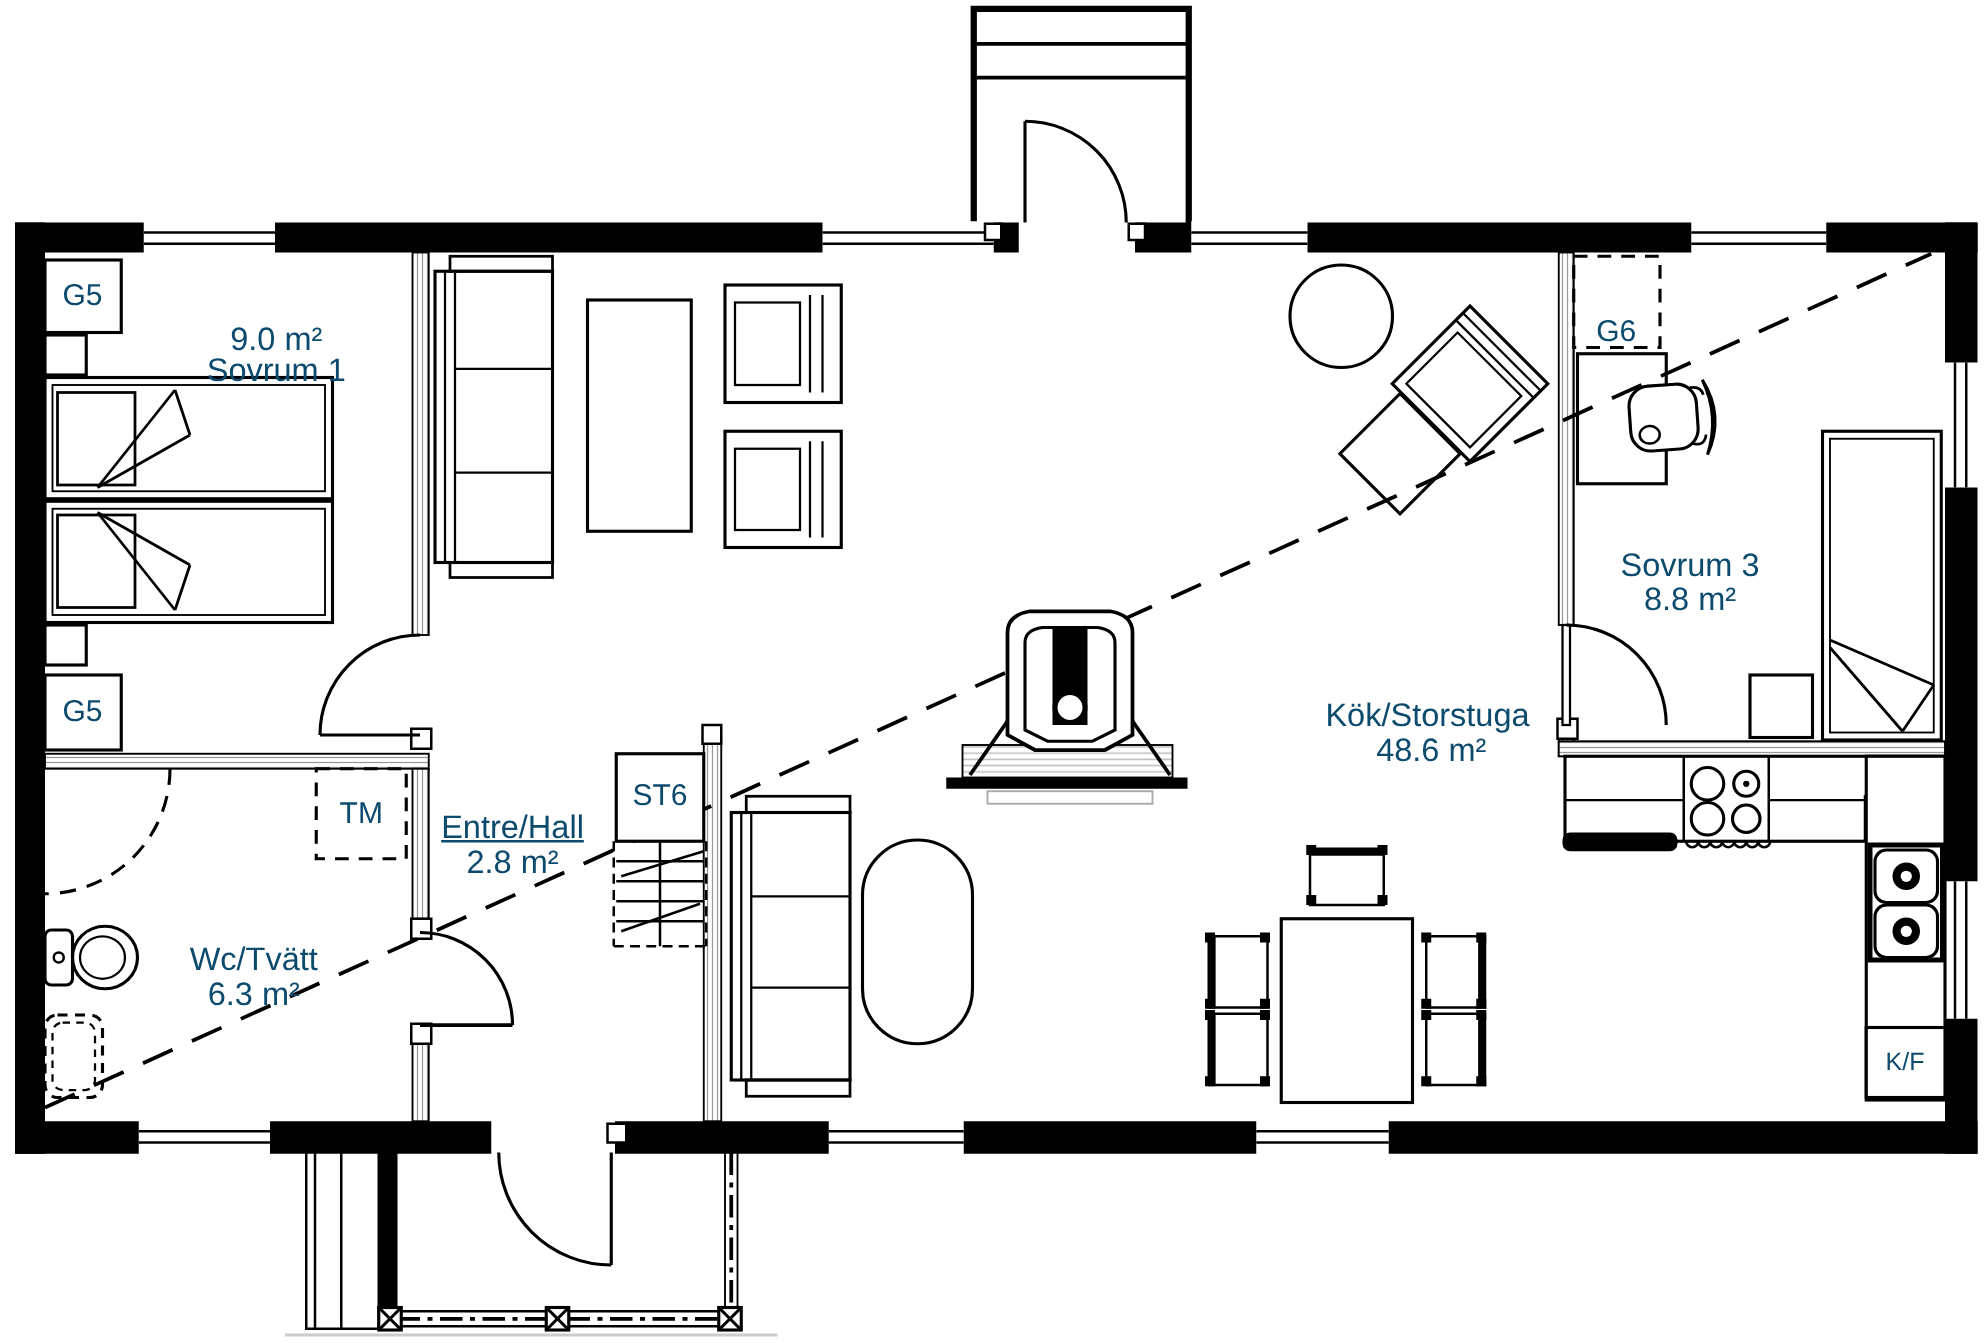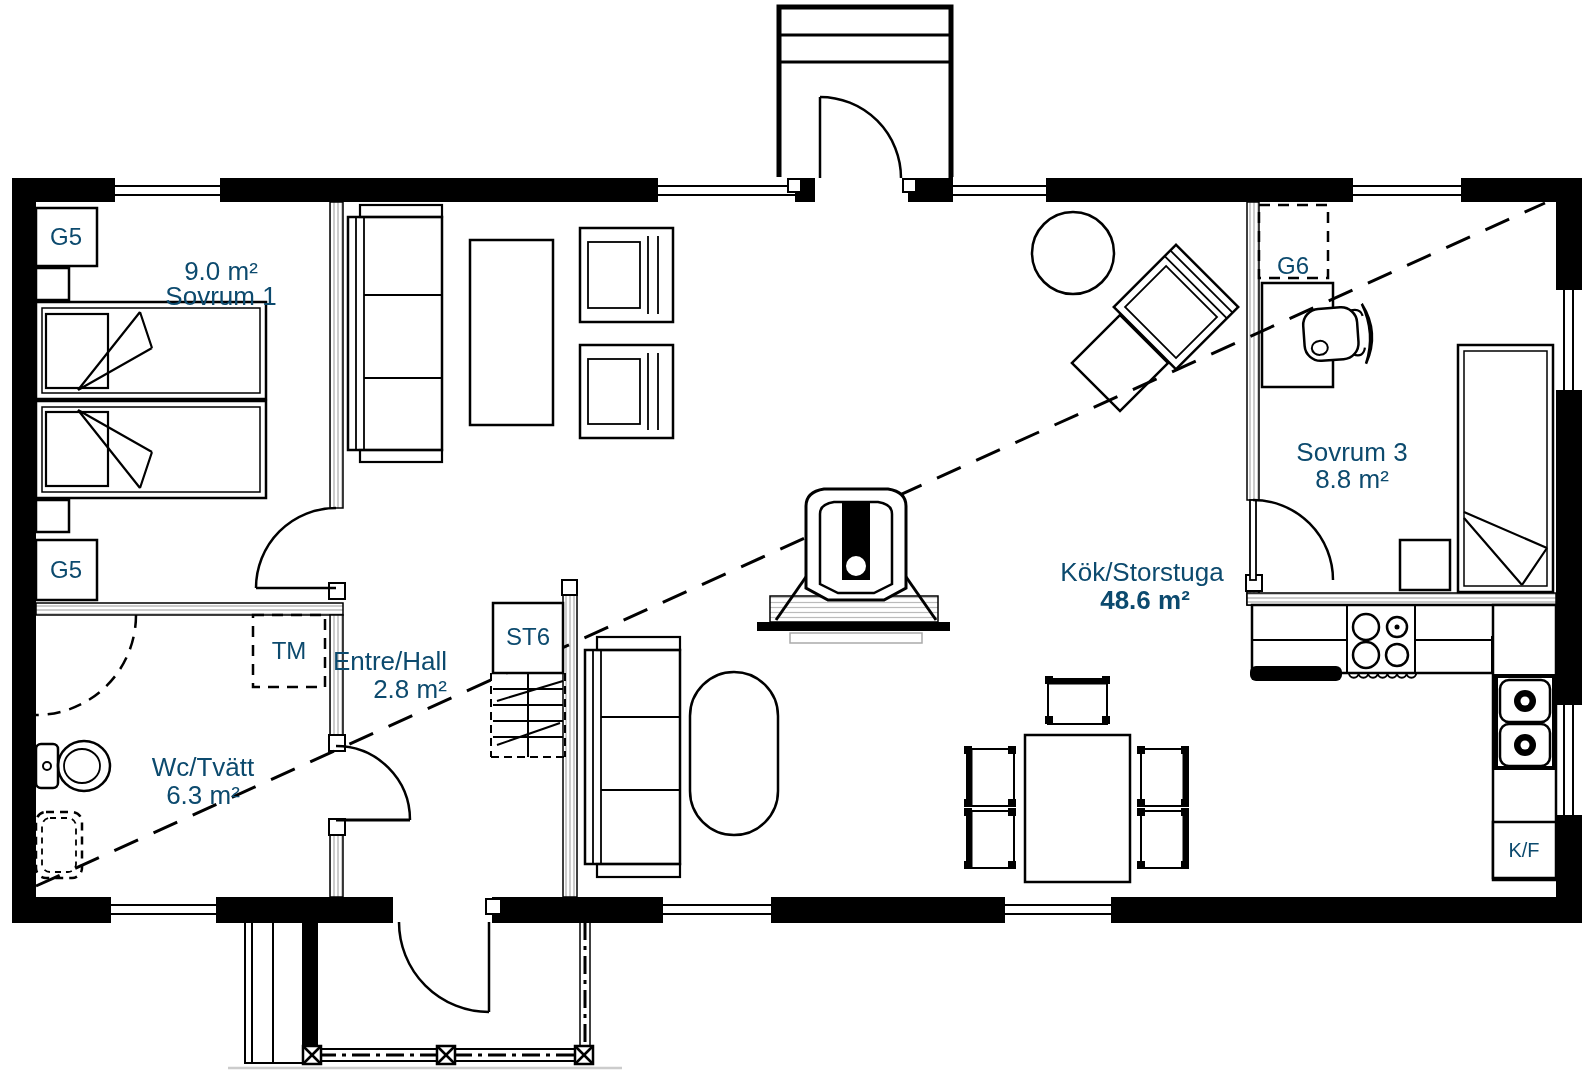--- a/index.html
+++ b/index.html
@@ -384,25 +384,25 @@
     <line x1="228" y1="1068" x2="622" y2="1068" stroke="#cccccc" stroke-width="2.5"></line>
   </g>
 </svg>
 
 <div class="lbl room-name" style="left:221px;top:260px;margin-top:36px;">Sovrum 1</div>
 <div class="lbl room-area" style="left:221px;top:271px;">9.0 m²</div>
 
 <div class="lbl room-name" style="left:203px;top:767px;">Wc/Tvätt</div>
 <div class="lbl room-area" style="left:203px;top:795px;text-align:right;">6.3 m²</div>
 
-<div class="lbl room-name" style="left:390px;top:661px;">Entre/Hall</div>
+<div class="lbl room-name" style="left:410px;top:661px;text-decoration:underline;">Entre/Hall</div>
 <div class="lbl room-area" style="left:410px;top:689px;">2.8 m²</div>
 
 <div class="lbl room-name" style="left:1142px;top:572px;">Kök/Storstuga</div>
-<div class="lbl room-area" style="left:1145px;top:600px;font-weight:bold;">48.6 m²</div>
+<div class="lbl room-area" style="left:1145px;top:600px;">48.6 m²</div>
 
 <div class="lbl room-name" style="left:1352px;top:452px;">Sovrum 3</div>
 <div class="lbl room-area" style="left:1352px;top:479px;">8.8 m²</div>
 
 <div class="lbl tag" style="left:66px;top:237px;">G5</div>
 <div class="lbl tag" style="left:66px;top:570px;">G5</div>
 <div class="lbl tag" style="left:1293px;top:241px;margin-top:25px;">G6</div>
 <div class="lbl tag" style="left:289px;top:651px;">TM</div>
 <div class="lbl tag" style="left:528px;top:637px;">ST6</div>
 <div class="lbl tag-small" style="left:1524px;top:850px;">K/F</div>

